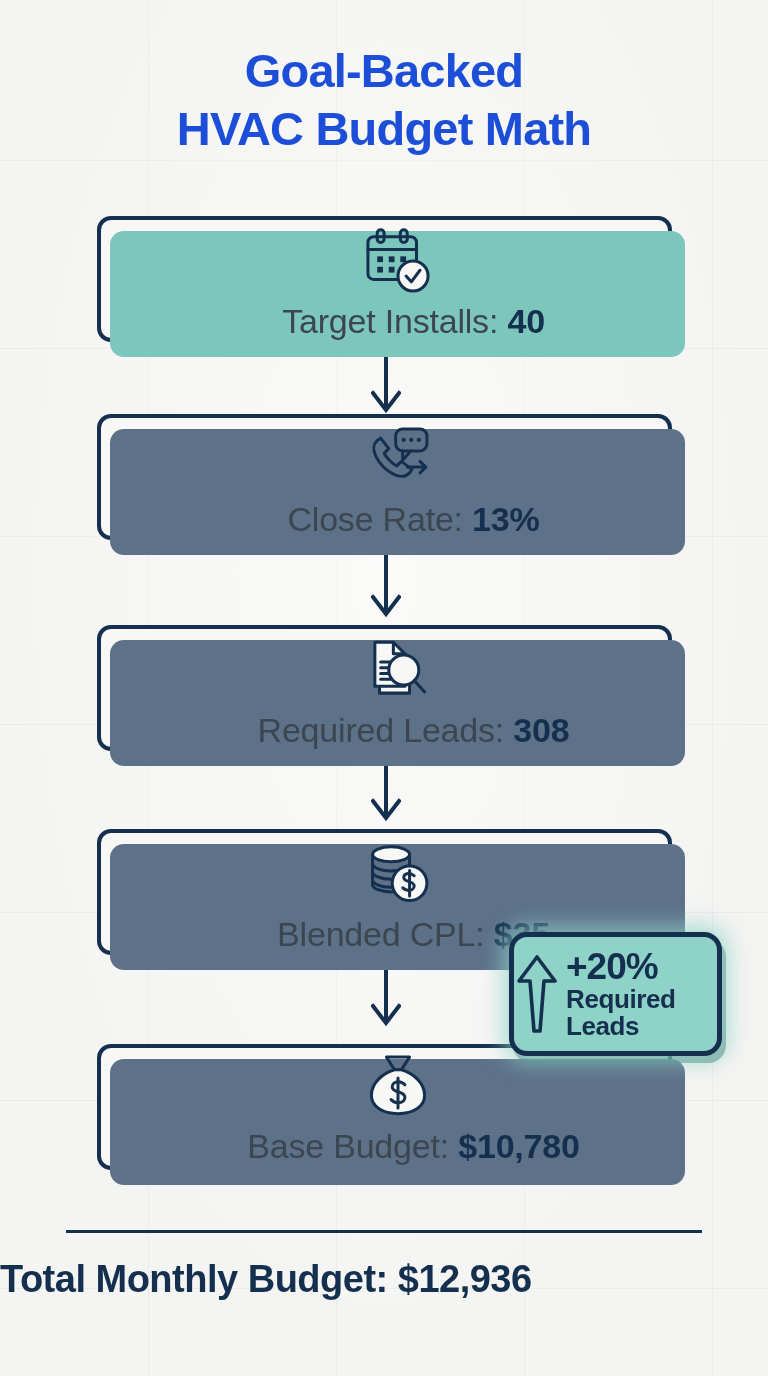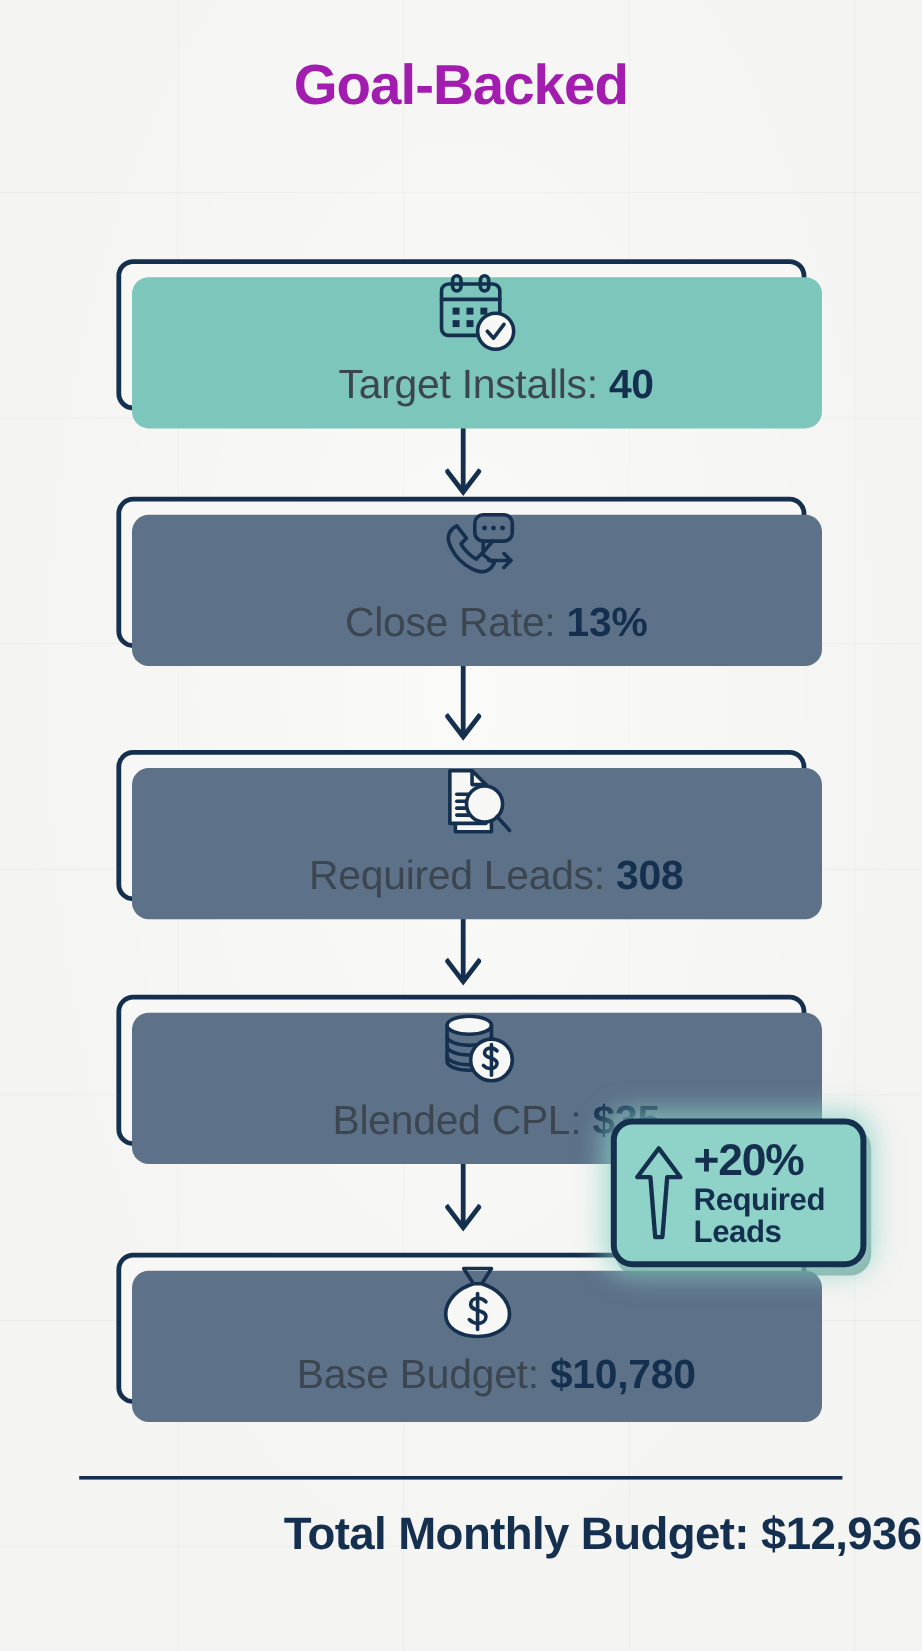--- a/index.html
+++ b/index.html
@@ -44,21 +44,21 @@
   #title-block {
     position: absolute;
     top: 42px;
     left: 0;
     width: 768px;
     text-align: center;
   }
   .title-line {
     font-size: 47px;
     font-weight: bold;
-    color: #a21caf;
+    color: #1d4ed8;
     letter-spacing: -0.8px;
     line-height: 1.24;
     white-space: nowrap;
   }
 
   
   .card {
     position: absolute;
     left: 97px;
     width: 575px;
@@ -133,21 +133,20 @@
     position: absolute;
     left: 509px;
     top: 932px;
     width: 213px;
     height: 124px;
     background: #8ed2c8;
     border: 5px solid #15304f;
     border-radius: 18px;
     display: flex;
     align-items: center;
-    padding-left: 12px;
     z-index: 6;
     box-shadow: 0 0 22px 6px rgba(142, 210, 200, 0.75),
                 4px 7px 0 0 rgba(62, 120, 114, 0.55);
   }
   #buffer-arrow-icon {
     width: 46px;
     height: 86px;
     flex: 0 0 46px;
   }
   #buffer-text {
@@ -174,38 +173,39 @@
     top: 1230px;
     width: 636px;
     height: 3px;
     background: #15304f;
   }
   #footer-total {
     position: absolute;
     top: 1258px;
     left: 0;
     width: 768px;
-    text-align: right;
+    text-align: left;
     font-size: 38px;
     font-weight: bold;
     color: #15304f;
     letter-spacing: -0.5px;
     white-space: nowrap;
   }
 </style>
 </head>
 <body>
 
 <div id="page">
 
   <div id="bg-grid"></div>
   <div id="bg-vignette"></div>
 
   <div id="title-block">
     <div class="title-line">Goal-Backed</div>
+    <div class="title-line">HVAC Budget Math</div>
   </div>
 
   <div class="card teal-shadow" id="card-1">
     <span class="card-icon">
       <svg viewBox="0 0 64 64" width="74" height="74" fill="none" stroke="#15304f" stroke-width="2.6" stroke-linecap="round" stroke-linejoin="round">
         <rect x="6" y="11" width="42" height="37" rx="5"></rect>
         <line x1="6" y1="22" x2="48" y2="22"></line>
         <rect x="14" y="5" width="6" height="11" rx="3"></rect>
         <rect x="34" y="5" width="6" height="11" rx="3"></rect>
         <rect x="14" y="28" width="5" height="5" fill="#15304f" stroke="none"></rect>

